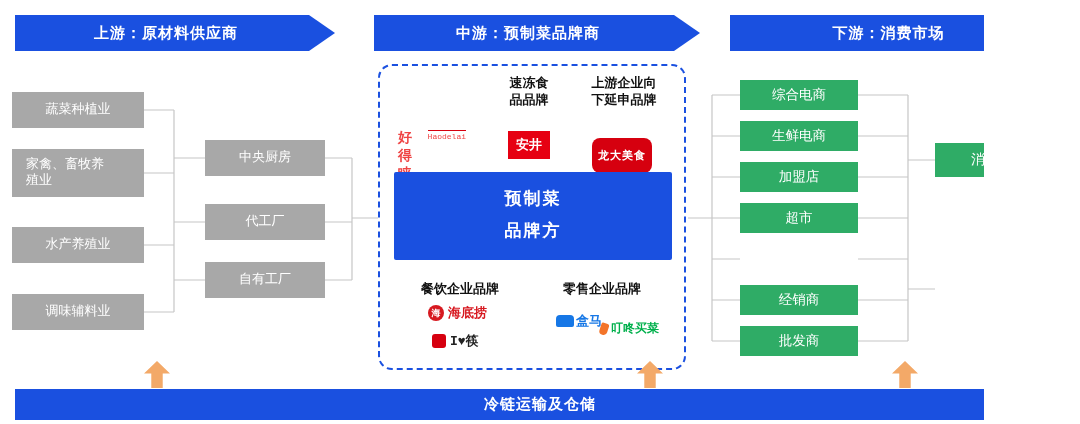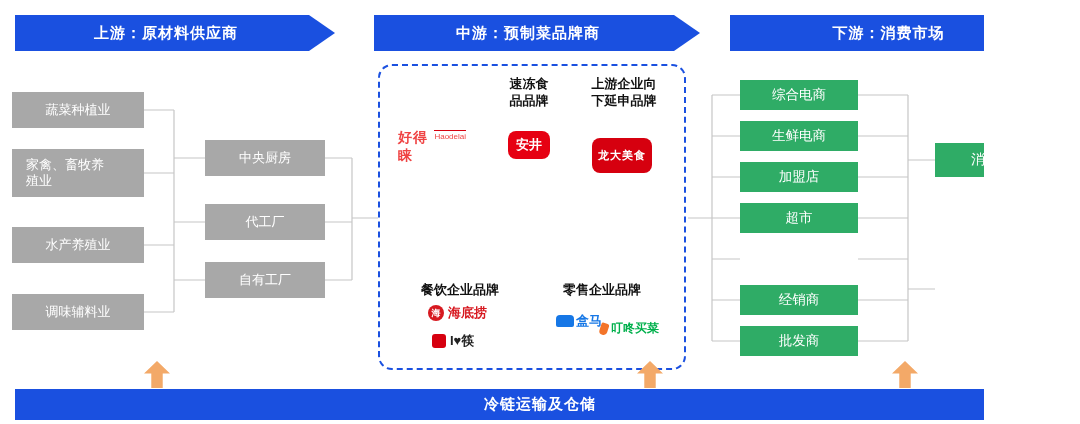--- a/index.html
+++ b/index.html
@@ -1,18 +1,18 @@
 <!DOCTYPE html>
 <html><head>
 <meta charset="utf-8">
 <style>
   html,body{margin:0;padding:0;background:#fff;}
   .stage{
     position:relative;width:984px;height:424px;background:#ffffff;
-    font-family:Liberation Sans, sans-serif;overflow:hidden;
+    font-family:Liberation Mono, monospace;overflow:hidden;
   }
   .connectors{position:absolute;left:0;top:0;}
   .banner{
     position:absolute;top:15px;height:36px;background:#1a50e0;color:#fff;
     font-weight:bold;font-size:15px;display:flex;align-items:center;justify-content:center;
     padding-right:18px;box-sizing:border-box;letter-spacing:1px;
     clip-path:polygon(0 0, calc(100% - 26px) 0, 100% 50%, calc(100% - 26px) 100%, 0 100%);
   }
   .gray-box{
     position:absolute;background:#a8a8a8;color:#fff;font-size:13px;line-height:1.25;
@@ -50,21 +50,21 @@
   .up-arrow{
     position:absolute;width:26px;height:27px;background:#f3a968;
     clip-path:polygon(50% 0,100% 46%,72% 46%,72% 100%,28% 100%,28% 46%,0 46%);
   }
   
   .logo-haodelai{position:absolute;display:flex;flex-direction:row;align-items:flex-start;color:#ef4444;}
   .hdl-name{font-weight:bold;font-size:14px;letter-spacing:1px;}
   .hdl-sub{font-size:8px;border-top:1.5px solid #d6000f;padding-top:1px;margin-top:1px;}
   .logo-anjing{
     position:absolute;background:#e60012;color:#fff;font-weight:bold;font-size:13px;
-    width:42px;height:28px;display:flex;align-items:center;justify-content:center;border-radius:8px;
+    width:42px;height:28px;display:flex;align-items:center;justify-content:center;border-radius:0;
   }
   .logo-longda{
     position:absolute;background:#d6000f;color:#fff;font-weight:bold;font-size:11px;
     padding:10px 6px;letter-spacing:1px;border-radius:8px;
   }
   .logo-haidilao{position:absolute;display:flex;align-items:center;gap:4px;color:#d71920;font-weight:bold;font-size:13px;}
   .hdl-circle{
     width:16px;height:16px;border-radius:50%;background:#d71920;color:#fff;font-size:9px;
     display:flex;align-items:center;justify-content:center;font-weight:bold;
   }
@@ -116,20 +116,22 @@
   <div class="cat-label" style="left:576px;top:76px;width:96px">上游企业向
 下延申品牌</div>
 
   <div class="logo-haodelai" style="left:398px;top:129px;width:68px">
     <span class="hdl-name">好得睐</span>
     <span class="hdl-sub">Haodelai</span>
   </div>
   <div class="logo-anjing" style="left:508px;top:131px">安井</div>
   <div class="logo-longda" style="left:592px;top:138px">龙大美食</div>
 
+  <div class="center-blue">预制菜
+品牌方</div>
 
   <div class="cat-label" style="left:408px;top:282px;width:104px">餐饮企业品牌</div>
   <div class="cat-label" style="left:548px;top:282px;width:108px">零售企业品牌</div>
 
   <div class="logo-haidilao" style="left:428px;top:304px">
     <span class="hdl-circle">海</span>
     <span>海底捞</span>
   </div>
   <div class="logo-ikuai" style="left:432px;top:332px">
     <span class="ikuai-icon"></span>

